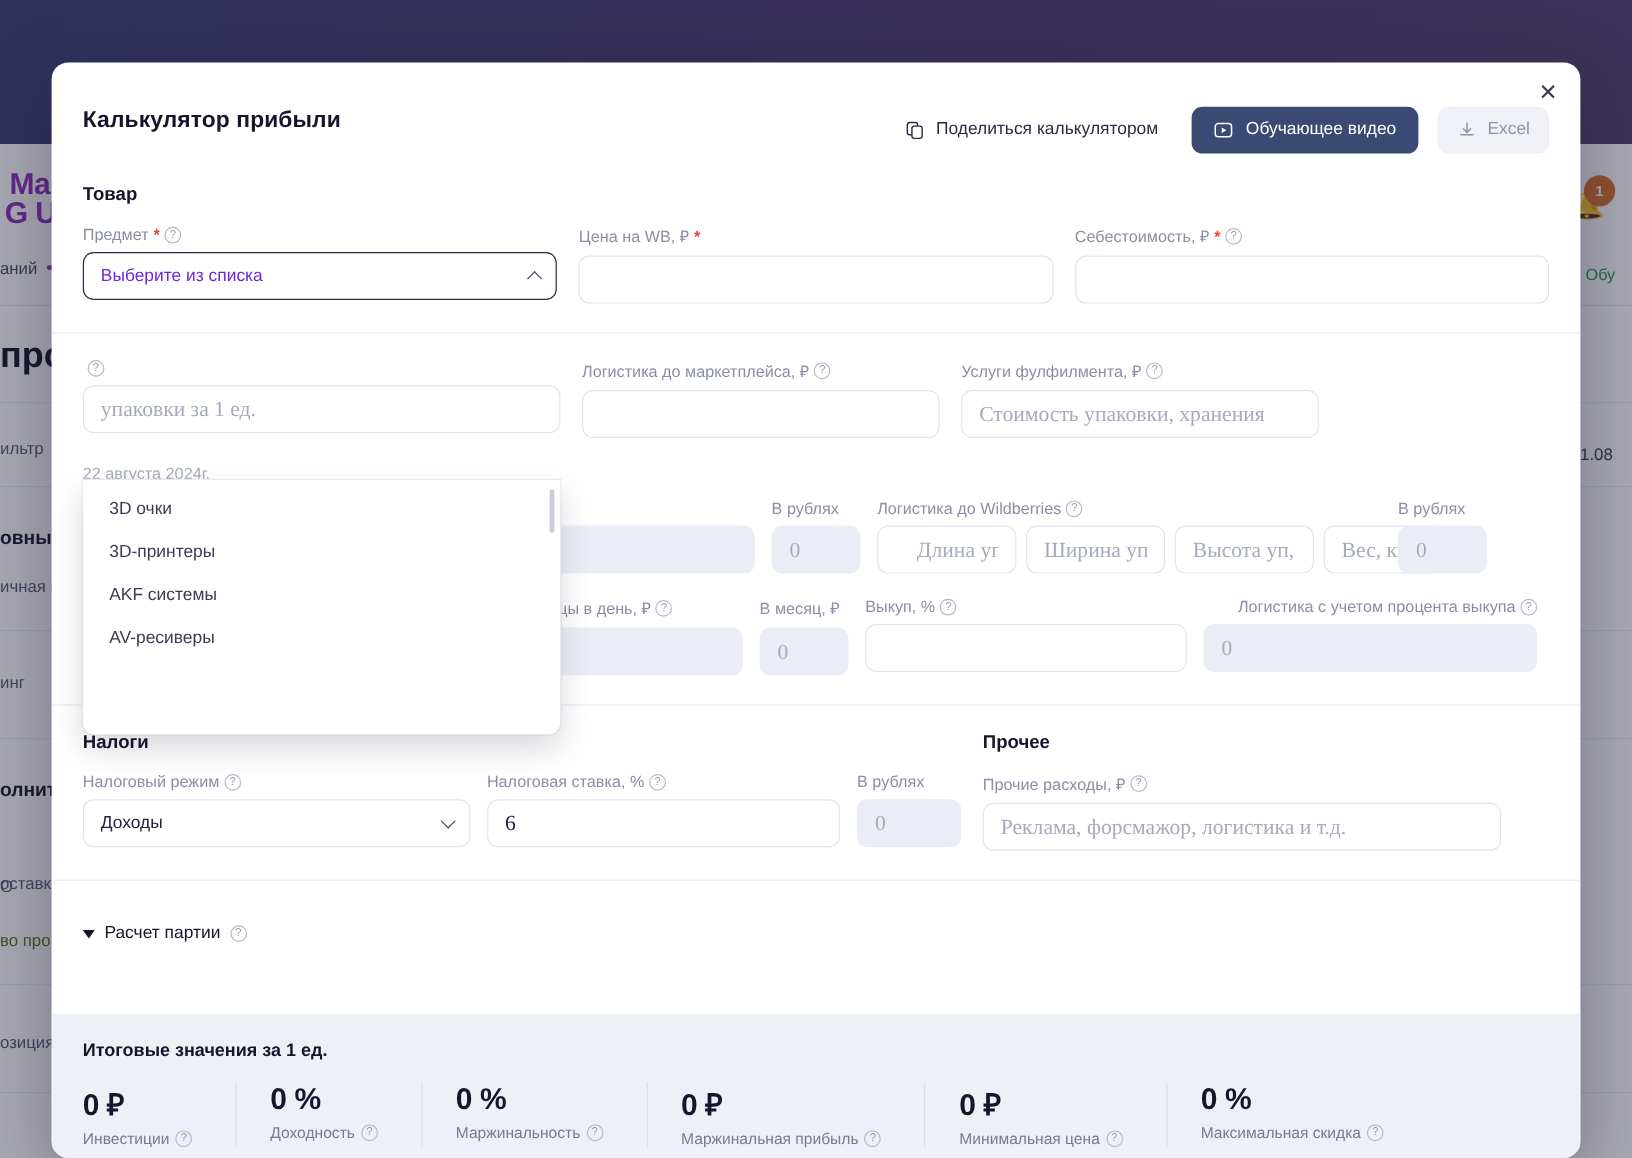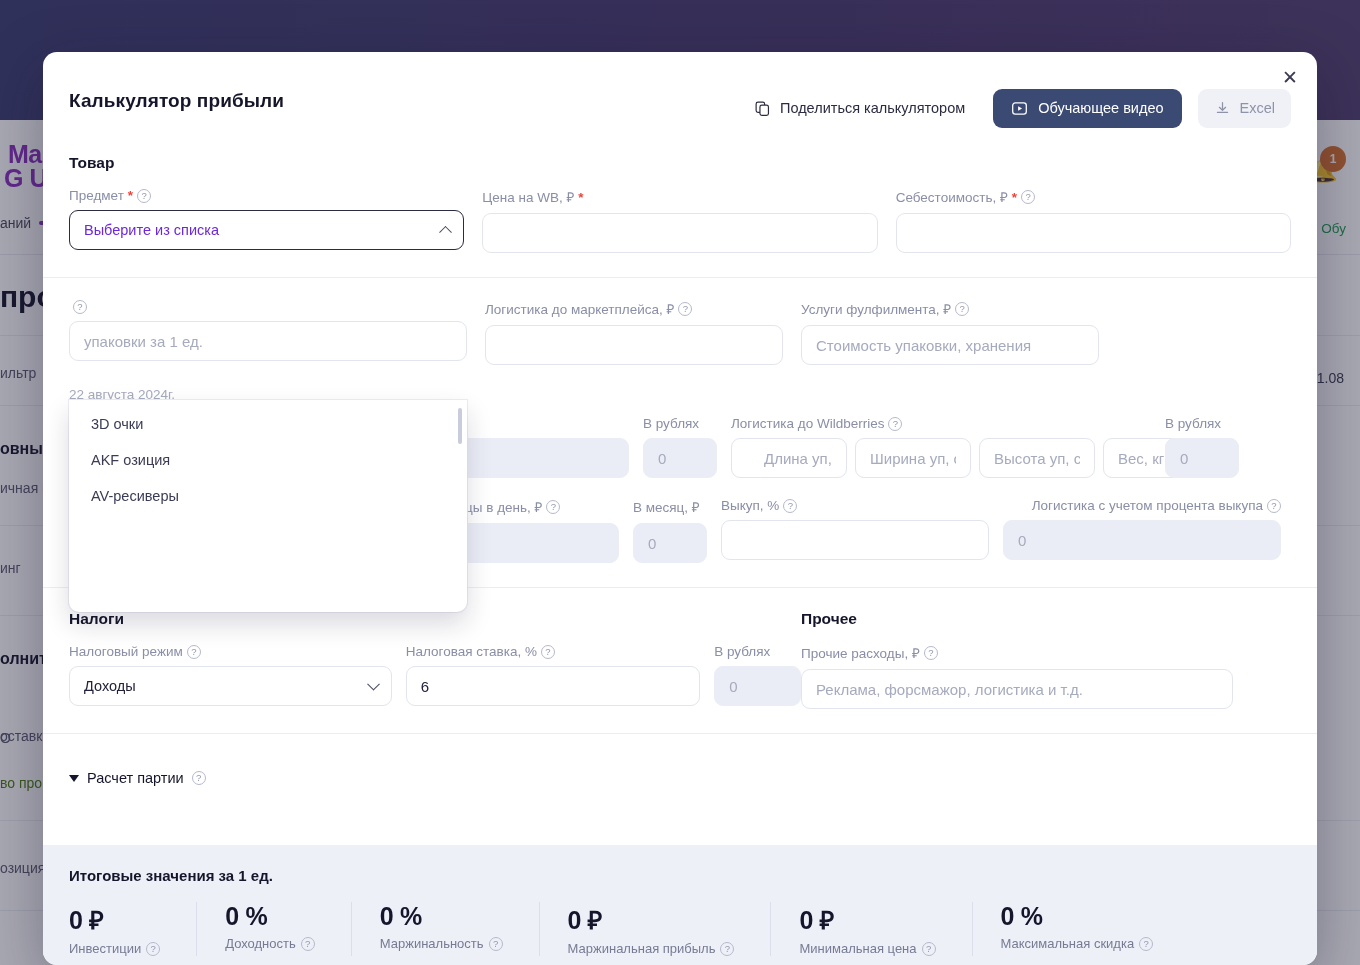--- a/index.html
+++ b/index.html
@@ -109,22 +109,22 @@
     display: flex; align-items: center; gap: 4px; white-space: nowrap;
   }
   .req { color: #e8453c; font-weight: 700; }
   .qmark {
     display: inline-flex; align-items: center; justify-content: center;
     width: 14px; height: 14px; border: 1px solid #b6b9cb; border-radius: 50%;
     font-size: 9.5px; color: #9497ad; cursor: pointer; line-height: 1;
   }
   .inp {
     height: 40px; border: 1px solid #e3e5ee; border-radius: 9px;
-    background: #fff; padding: 0 14px; font-size: 15px; color: #22223a;
-    font-family: Liberation Sans, sans-serif; outline: none; width: 100%;
+    background: #fff; padding: 0 14px; font-size: 18px; color: #22223a;
+    font-family: Liberation Serif, serif; outline: none; width: 100%;
   }
   .inp::placeholder { color: #a6aabd; }
   .inp.ro { background: #ebedf6; border-color: #ebedf6; color: #8d91a8; }
   .sel {
     position: relative; height: 40px; border: 1px solid #e3e5ee; border-radius: 9px;
     background: #fff; display: flex; align-items: center;
     padding: 0 34px 0 14px; font-size: 14.5px; color: #6d28d9; cursor: pointer;
   }
   .sel.val { color: #22223a; }
   .sel.open { border-color: #2b2b42; }
@@ -406,21 +406,21 @@
             <span class="qmark">?</span>
           </div>
           <input class="inp ro" readonly="" value="" placeholder="0" style="">
         </div>
       </div>
     </div>
 
     <div class="divider" style="margin-top:24px"></div>
 
     <div class="sect">
-      <div style="display:flex; ">
+      <div style="display:flex; gap:18px">
         <div style="width:732px">
           <div class="sect-title">Налоги</div>
           <div class="row" style="gap:14px">
             <div class="field" style="width:342px">
               <div class="f-label">
                 <span>Налоговый режим</span>
                 <span class="qmark">?</span>
               </div>
               <div class="sel val">
                 <span>Доходы</span>
@@ -506,21 +506,22 @@
             <span>Максимальная скидка</span>
             <span class="qmark">?</span>
           </div>
         </div>
       </div>
     </div>
 
     <div class="dd">
       <ul class="dd-list">
         <li class="dd-item">3D очки</li>
-        <li class="dd-item">AKF озиция</li>
+        <li class="dd-item">3D-принтеры</li>
+        <li class="dd-item">AKF системы</li>
         <li class="dd-item">AV-ресиверы</li>
       </ul>
       <div class="dd-scroll"></div>
     </div>
 
   </div>
  </div>
 </div>
 
 </body></html>

